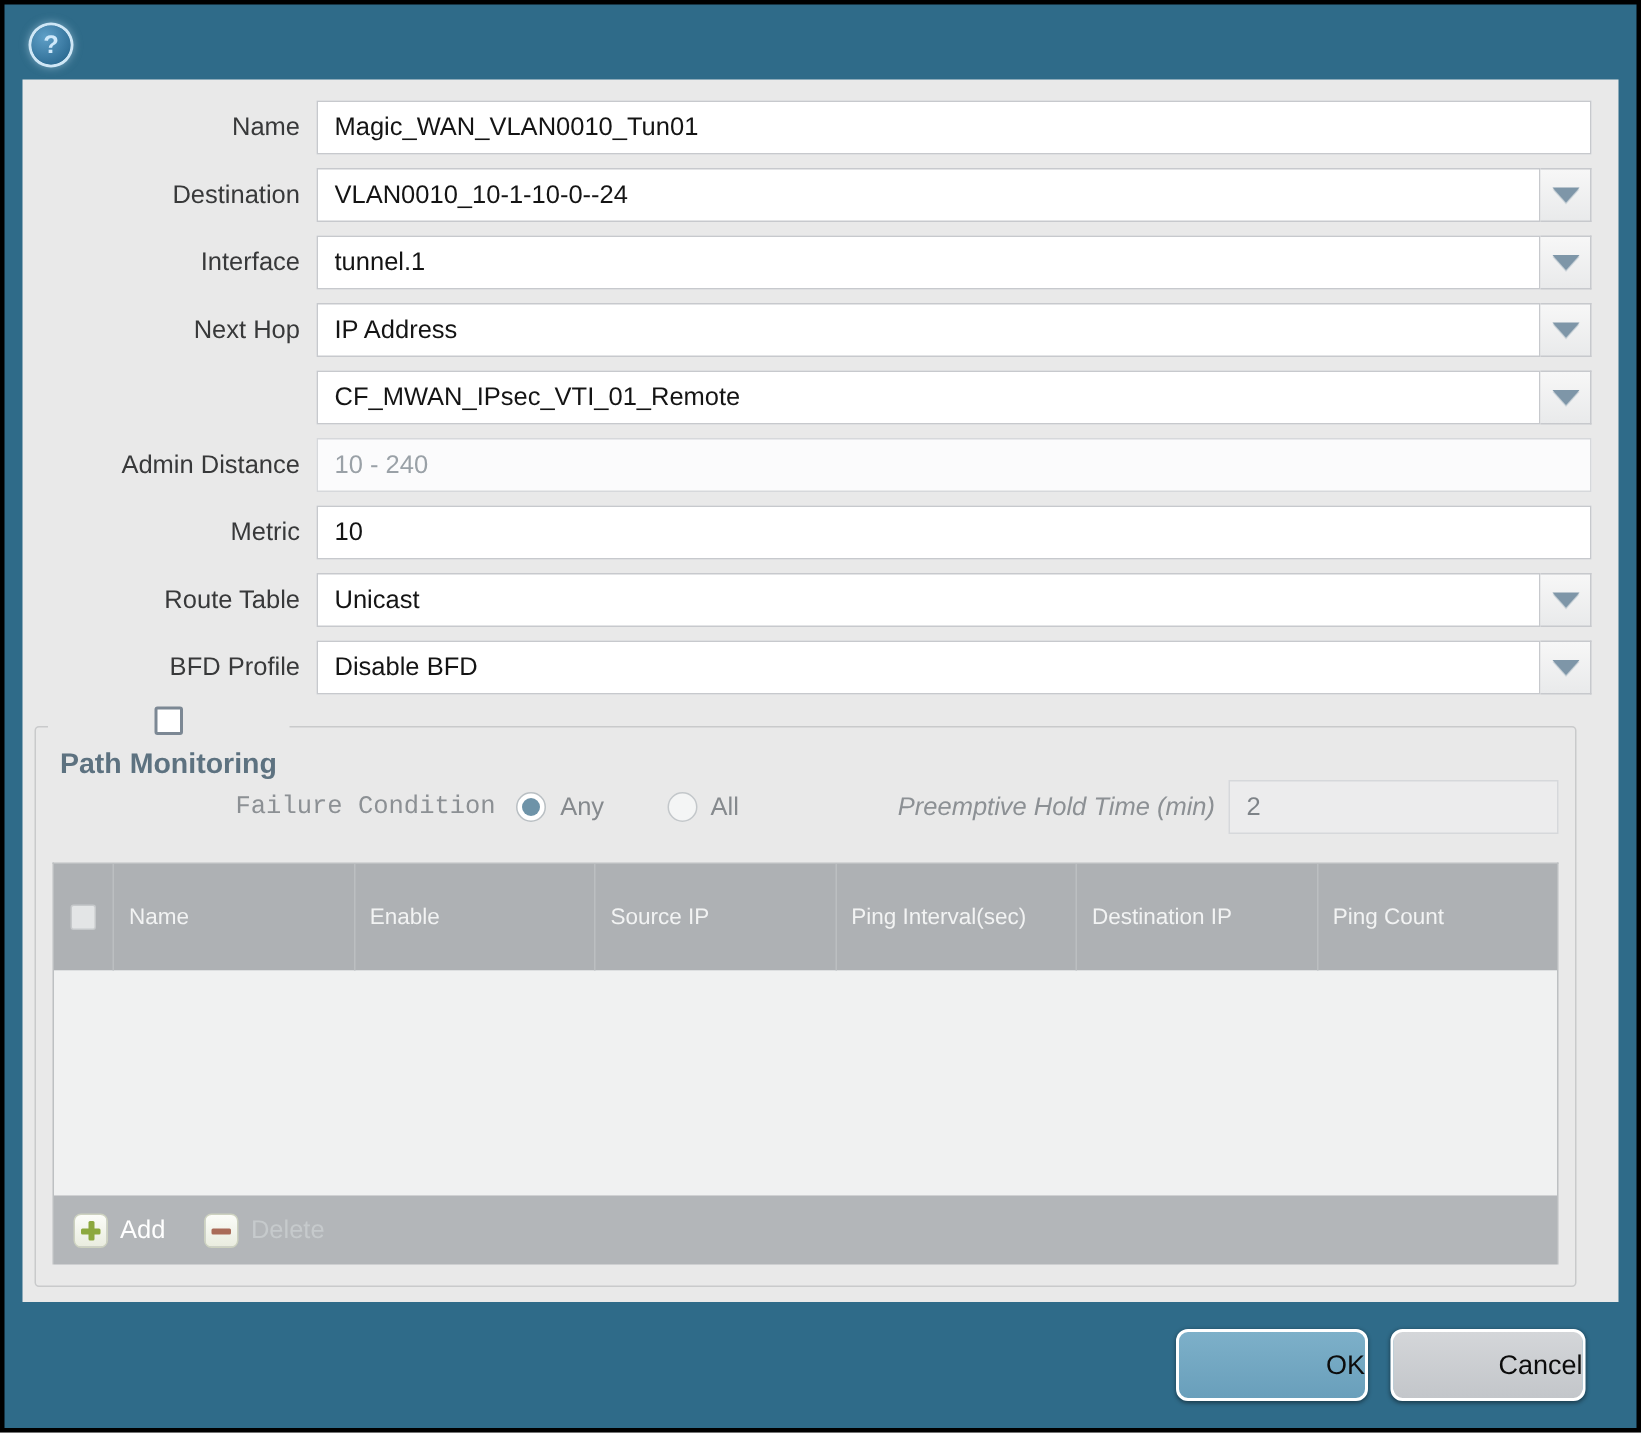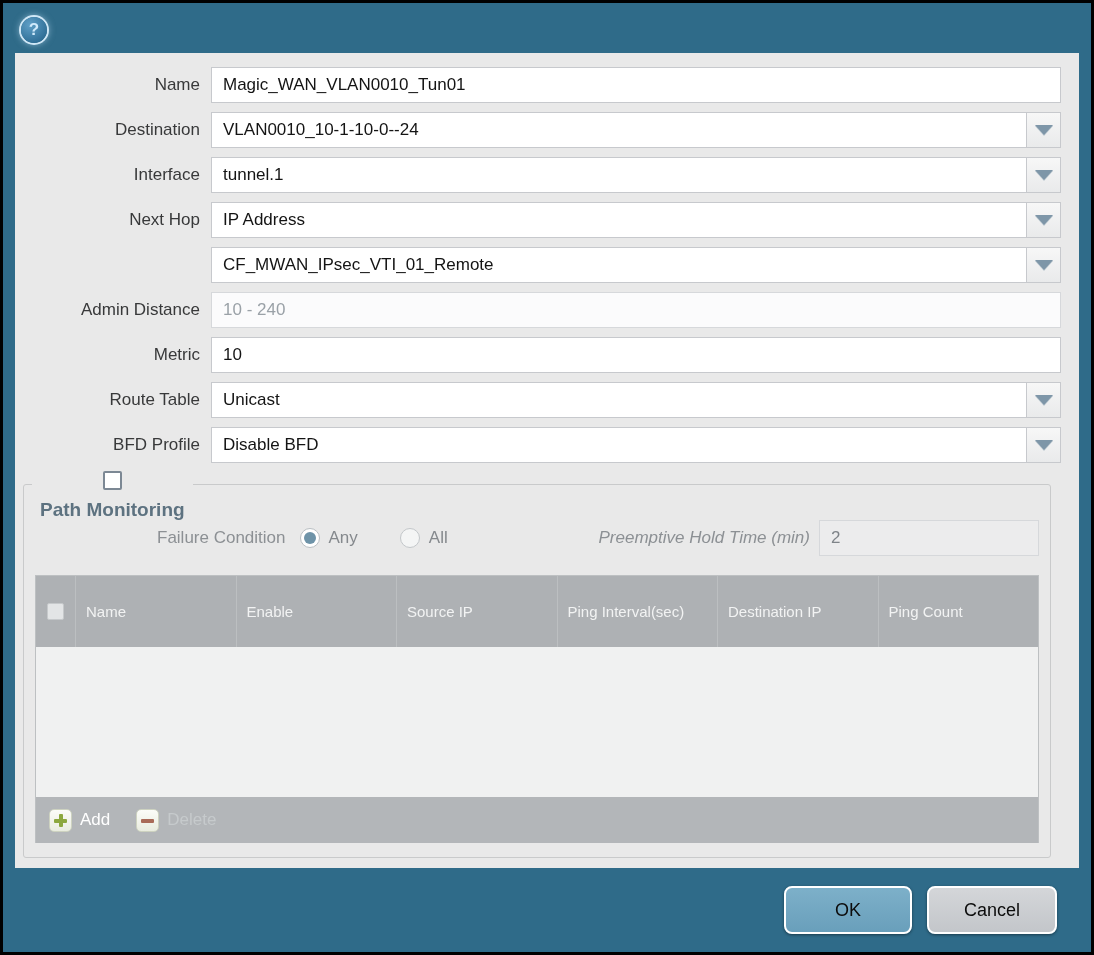--- a/index.html
+++ b/index.html
@@ -133,21 +133,21 @@
     font-weight: bold;
     color: #5d7280;
   }
   .pm-row {
     display: flex;
     align-items: center;
     margin: 8px 0 19px 0;
     font-size: 17px;
     color: #8c9094;
   }
-  .fc-label { margin-left: 122px; }
+  .fc-label { margin-left: 122px; font-family: Liberation Mono, monospace; }
   .radio {
     width: 20px; height: 20px;
     border-radius: 50%;
     border: 1px solid #c3c7ca;
     background: #f4f5f5;
     margin-left: 14px;
     position: relative;
     flex: none;
     cursor: pointer;
   }
@@ -248,20 +248,21 @@
   .btn {
     height: 48px;
     min-width: 128px;
     border: 2px solid #ffffff;
     border-radius: 8px;
     font-size: 18px;
     color: #0c0c0c;
     font-family: "Liberation Sans", sans-serif;
     cursor: pointer;
     box-shadow: 0 1px 3px rgba(0,0,0,.45);
+    text-align: right;
   }
   .btn-ok { background: linear-gradient(#7db0c9, #699fbb); }
   .btn-cancel { background: linear-gradient(#d4d6d9, #c3c6ca); min-width: 130px; }
 </style>
 </head>
 <body>
 
 <div class="dialog">
 
   <div class="titlebar">

